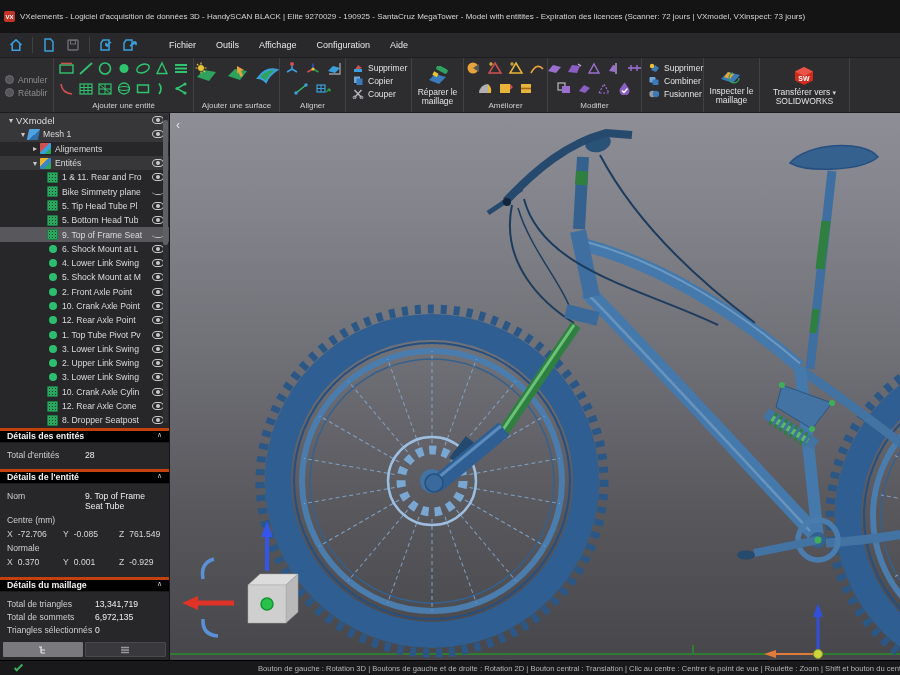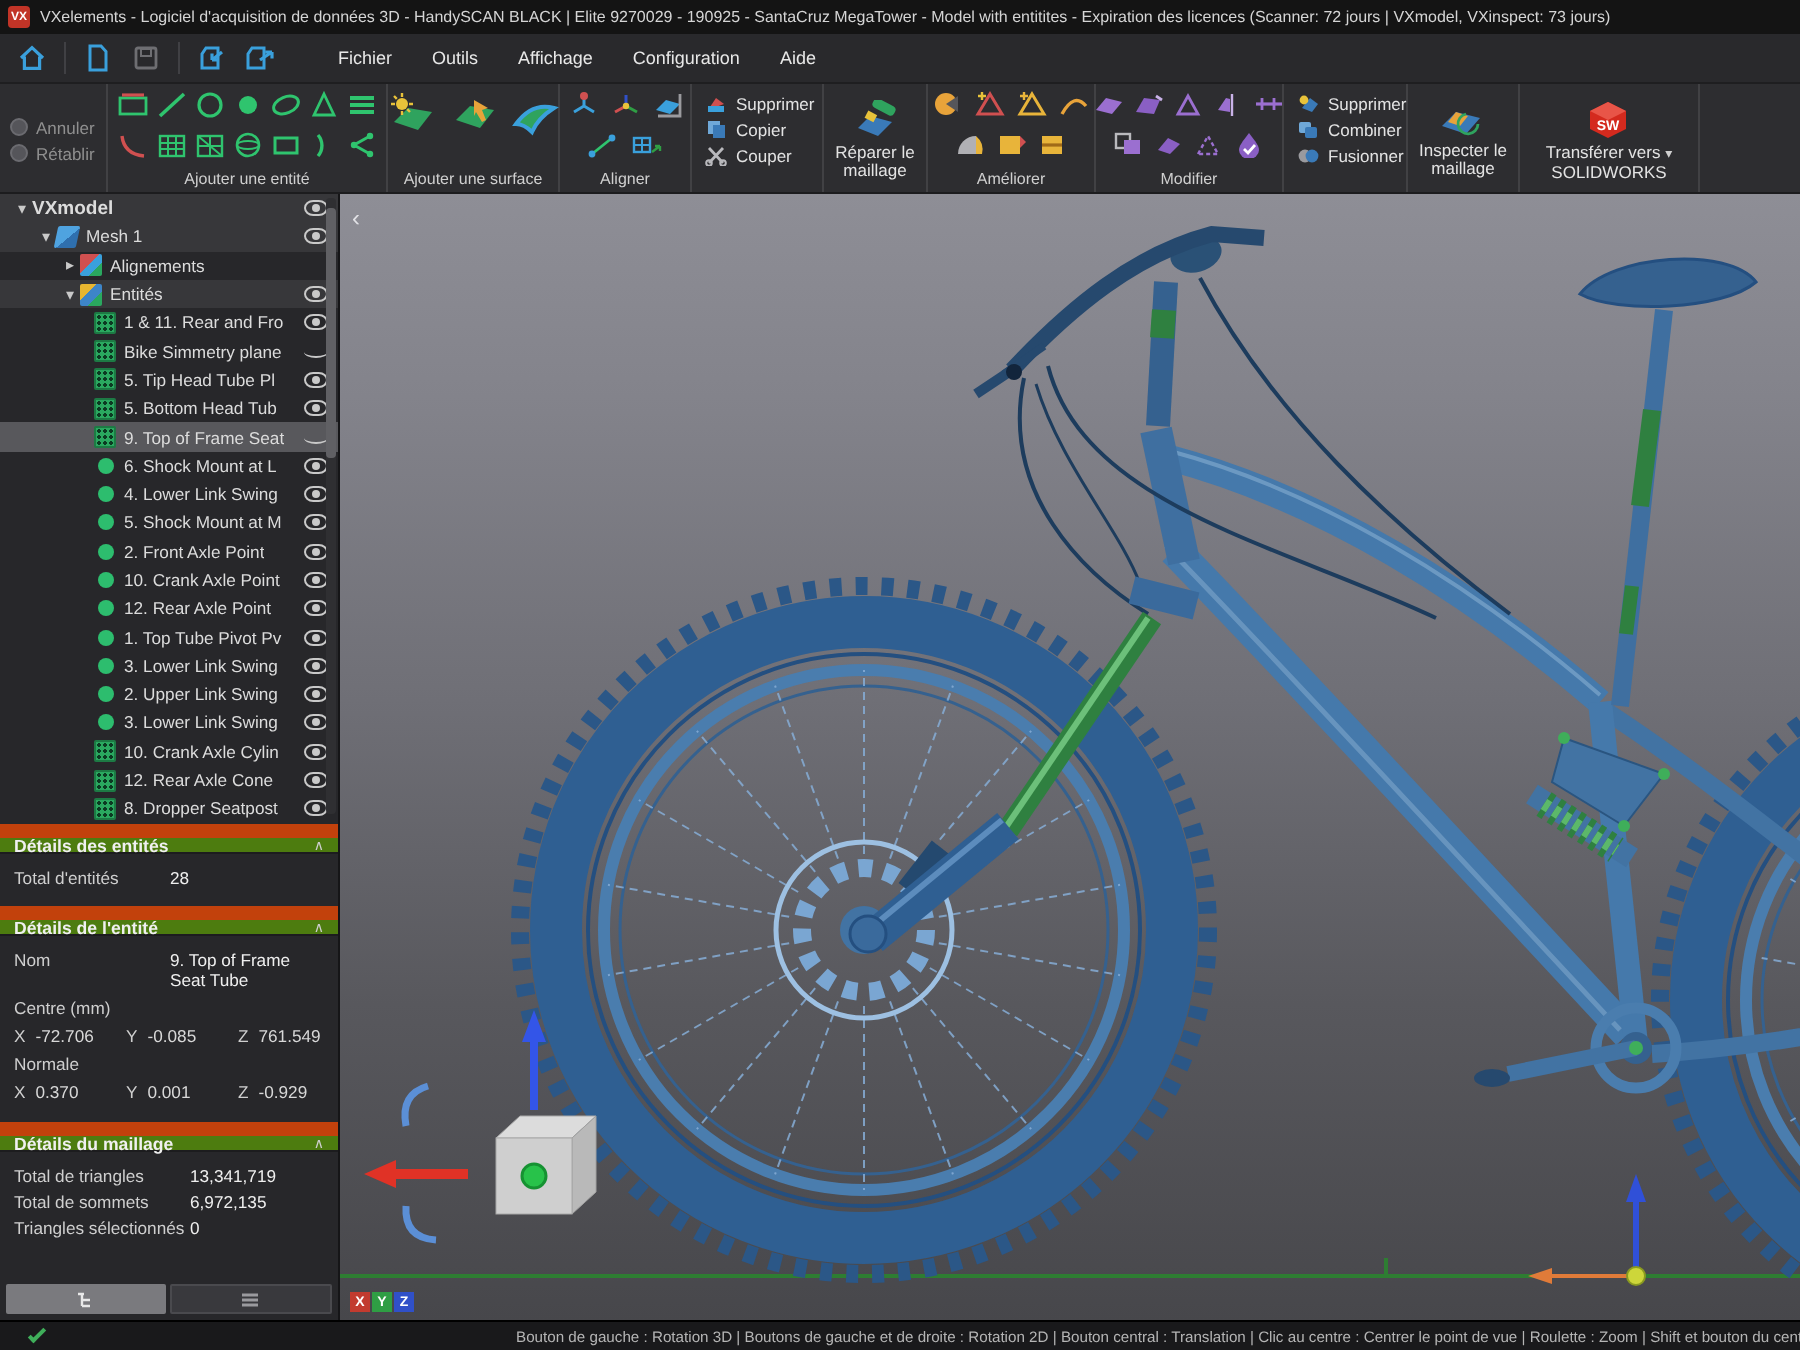--- a/index.html
+++ b/index.html
@@ -1,21 +1,21 @@
 <!DOCTYPE html>
 <html><head>
 <meta charset="utf-8">
 <style>
   *{margin:0;padding:0;box-sizing:border-box}
   html,body{width:900px;height:675px;overflow:hidden;background:#000}
   body{font-family:"Liberation Sans",sans-serif;-webkit-font-smoothing:antialiased}
   .app{position:relative;width:900px;height:675px;background:#232326;display:flex;flex-direction:column}
 
   
-  .titlebar{height:17px;background:#141414;display:flex;align-items:center;padding:0 4px;gap:5px;flex:none}
+  .titlebar{height:33px;background:#141414;display:flex;align-items:center;padding:0 4px;gap:5px;flex:none}
   .vx-badge{width:11px;height:11px;background:#c13427;color:#fff;font-size:6px;font-weight:bold;
     display:flex;align-items:center;justify-content:center;border-radius:2px;flex:none}
   .title-text{color:#d5d5d5;font-size:8px;white-space:nowrap;overflow:hidden}
 
   
   .menubar{height:25px;background:#29292c;display:flex;align-items:center;flex:none;border-bottom:1px solid #1e1e20}
   .qicons{display:flex;align-items:center;gap:4px;padding:0 6px}
   .qbtn{width:20px;height:20px;display:flex;align-items:center;justify-content:center;border-radius:2px}
   .vsep{width:1px;height:16px;background:#404044;margin:0 2px}
   .menus{display:flex;align-items:center;margin-left:14px;gap:2px}
@@ -38,41 +38,41 @@
 
   
   .main{flex:1;display:flex;min-height:0}
 
   
   .sidebar{width:170px;background:#27272a;position:relative;flex:none;display:flex;flex-direction:column;border-right:1px solid #151517}
   .tree{height:315px;position:relative;overflow:hidden;flex:none}
   .trow{height:14.3px;display:flex;align-items:center;font-size:8.6px;color:#dcdcdc;white-space:nowrap;overflow:hidden;padding-right:2px}
   .trow.band{background:#37373a}
   .trow.selected{background:#58585c}
-  .trow.bold .tlabel{font-weight:bold;font-size:9.5px}
+  .trow.bold .tlabel{font-weight:normal;font-size:9.5px}
   .indent-0{padding-left:6px}.indent-1{padding-left:18px}.indent-2{padding-left:30px}.indent-3{padding-left:47px}
   .chev{width:10px;flex:none;color:#c9c9c9;font-size:8px;text-align:center}
   .chevron-down .chev::before{content:"▾"}
   .chevron-right .chev::before{content:"▸"}
   .ticon{width:11px;height:11px;flex:none;margin-right:4px;border-radius:1px}
   .icon-plane .ticon,.icon-grid .ticon{background-color:#2aa85f;background-image:radial-gradient(#0c3a22 1px,transparent 1px);background-size:3px 3px;border:1px solid #1d7a44}
   .icon-point .ticon{width:8px;height:8px;border-radius:50%;background:#2dbd6e;margin-left:2px;margin-right:5px}
   .icon-mesh .ticon{background:linear-gradient(135deg,#4fa3e0 55%,#2f6fae 55%);transform:skewX(-12deg)}
   .icon-align .ticon{background:linear-gradient(135deg,#d05050 45%,#3aa0dc 45% 70%,#2aa85f 70%)}
   .icon-entities .ticon{background:linear-gradient(135deg,#e8b630 38%,#3d85c8 38% 68%,#2aa85f 68%)}
   .tlabel{overflow:hidden;flex:0 1 auto}
   .eye{margin-left:auto;flex:none;width:12px;height:8px;position:relative;margin-right:3px}
   .eye-open .eye{border:1px solid #c9c9c9;border-radius:50% / 65%}
   .eye-open .eye::after{content:"";position:absolute;left:3px;right:3px;top:1px;bottom:1px;background:#c9c9c9;border-radius:50%}
   .eye-closed .eye{height:6px;border:none;border-bottom:1.5px solid #c9c9c9;border-radius:0 0 100% 100%}
   .vsb{position:absolute;right:1px;top:2px;width:5px;height:308px;background:#2f2f32;border-radius:2px}
   .vsb-thumb{margin-top:5px;height:125px;background:#606064;border-radius:2px}
 
-  .shdr{height:15px;background:#4d7c0f;color:#f0f0f0;font-size:8.8px;font-weight:bold;display:flex;
-    align-items:center;padding:0 7px;border-top:7px solid #c2410c;border-bottom:1px solid #1c1c1e;flex:none}
+  .shdr{height:15px;background:#000000;color:#f0f0f0;font-size:8.8px;font-weight:bold;display:flex;
+    padding:0 7px;border-top:3px solid #c2410c;border-bottom:1px solid #1c1c1e;flex:none}
   .shdr .hcaret{margin-left:auto;font-size:7px;font-weight:normal;color:#cfcfcf}
   .sbody{padding:4px 7px 6px;font-size:8.6px;color:#d8d8d8;flex:none}
   .kv{display:flex;margin:3px 0}
   .kv .k{width:78px;flex:none;color:#cfcfcf}
   .kv .v{color:#efefef}
   .kv .v.wrap{width:80px;line-height:10px}
   .xyzrow{display:flex;margin:4px 0}
   .xyzrow .cell{width:56px;flex:none;display:flex;gap:5px}
   .xyzrow .cell:last-child{width:auto}
   .axl{color:#cfcfcf}

